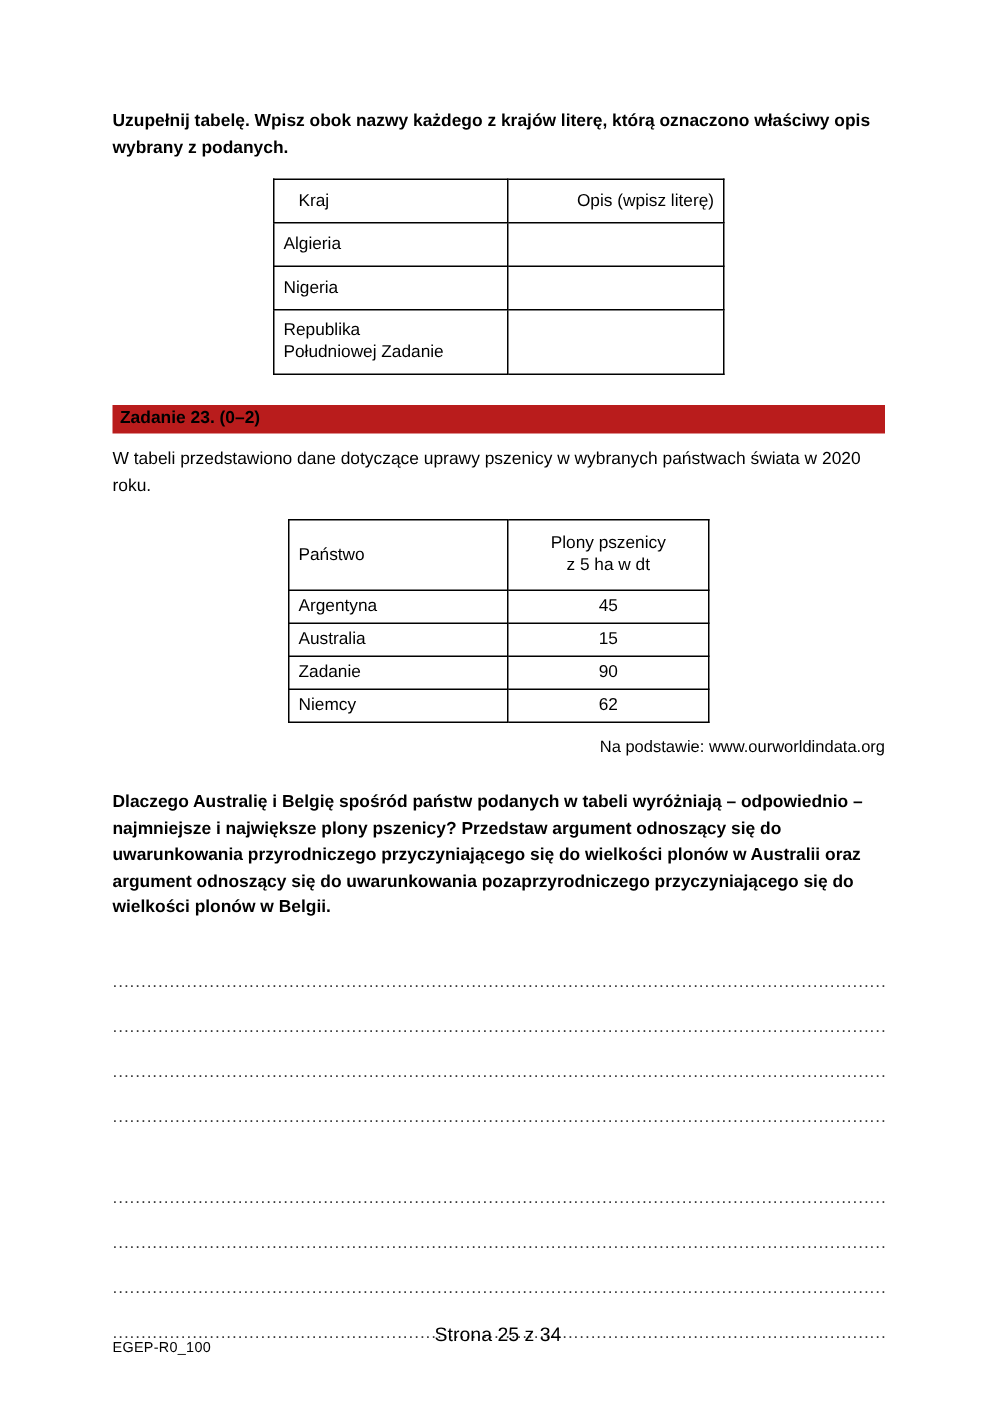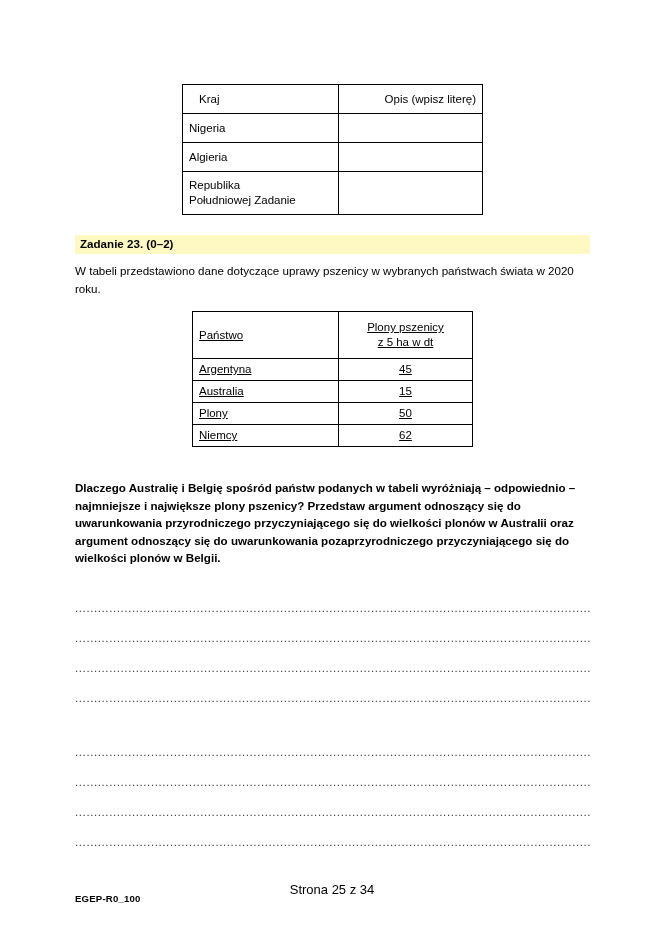--- a/index.html
+++ b/index.html
@@ -64,36 +64,35 @@
   }
   .table-countries .c-name { width: 133px; text-align: left; }
   .table-countries .c-desc { width: 121px; text-align: right; }
   .table-countries thead td { text-align: center; height: 22px; padding-left: 16px; }
   .table-countries tbody td { height: 22px; }
   .table-countries tbody td.tall { height: 36px; }
 
   
   .table-yields {
     width: 254px;
-    text-decoration: underline;
   }
   .table-yields .y-name { width: 133px; text-align: left; }
   .table-yields .y-val  { width: 121px; text-align: center; }
   .table-yields thead td { text-align: center; }
   .table-yields thead td.y-head-2 { line-height: 15px; padding: 8px 6px; }
 
   .source {
     font-size: 11px;
     text-align: right;
     margin: 0;
   }
 
   
   .task-band {
-    background: #fef9c3;
+    background: #b91c1c;
     font-size: 11.6px;
     font-weight: bold;
     padding: 2px 5px 3px 5px;
     line-height: 14px;
   }
 
   
   .dots {
     height: 30px;
     overflow: hidden;
@@ -103,21 +102,21 @@
     color: #3a3a3a;
     white-space: nowrap;
   }
 
   
   .footer-code {
     position: absolute;
     left: 75px;
     top: 893px;
     font-size: 9.6px;
-    font-weight: bold;
+    font-weight: normal;
     letter-spacing: 0.2px;
   }
   .footer-page {
     position: absolute;
     left: 0;
     top: 882px;
     width: 664px;
     text-align: center;
     font-size: 13px;
   }
@@ -132,38 +131,39 @@
   .sp-22 { height: 22px; }
   .sp-26 { height: 26px; }
 </style>
 </head>
 <body>
 
 <div class="page">
 
   <div class="content">
 
+    <p class="para bold">Uzupełnij tabelę. Wpisz obok nazwy każdego z krajów literę, którą oznaczono właściwy opis wybrany z podanych.</p>
 
     <div class="sp-12"></div>
 
     <div class="tbl-wrap">
       <table class="grid table-countries">
         <thead>
           <tr>
             <td class="c-name">Kraj</td>
             <td class="c-desc">Opis (wpisz literę)</td>
           </tr>
         </thead>
         <tbody>
           <tr>
+            <td class="c-name">Algieria</td>
+            <td class="c-desc"></td>
+          </tr>
+          <tr>
             <td class="c-name">Nigeria</td>
-            <td class="c-desc"></td>
-          </tr>
-          <tr>
-            <td class="c-name">Algieria</td>
             <td class="c-desc"></td>
           </tr>
           <tr>
             <td class="c-name tall">
               <span>Republika</span><br>
               <span>Południowej Zadanie</span>
             </td>
             <td class="c-desc tall"></td>
           </tr>
         </tbody>
@@ -194,33 +194,34 @@
         <tbody>
           <tr>
             <td class="y-name">Argentyna</td>
             <td class="y-val">45</td>
           </tr>
           <tr>
             <td class="y-name">Australia</td>
             <td class="y-val">15</td>
           </tr>
           <tr>
-            <td class="y-name">Plony</td>
-            <td class="y-val">50</td>
+            <td class="y-name">Zadanie</td>
+            <td class="y-val">90</td>
           </tr>
           <tr>
             <td class="y-name">Niemcy</td>
             <td class="y-val">62</td>
           </tr>
         </tbody>
       </table>
     </div>
 
     <div class="sp-10"></div>
 
+    <p class="source">Na podstawie: www.ourworldindata.org</p>
 
     <div class="sp-22"></div>
 
     <p class="para bold">Dlaczego Australię i Belgię spośród państw podanych w tabeli wyróżniają – odpowiednio – najmniejsze i największe plony pszenicy? Przedstaw argument odnoszący się do uwarunkowania przyrodniczego przyczyniającego się do wielkości plonów w Australii oraz argument odnoszący się do uwarunkowania pozaprzyrodniczego przyczyniającego się do wielkości plonów w Belgii.</p>
 
     <div class="sp-18"></div>
 
 
     <div class="sp-8"></div>
 

